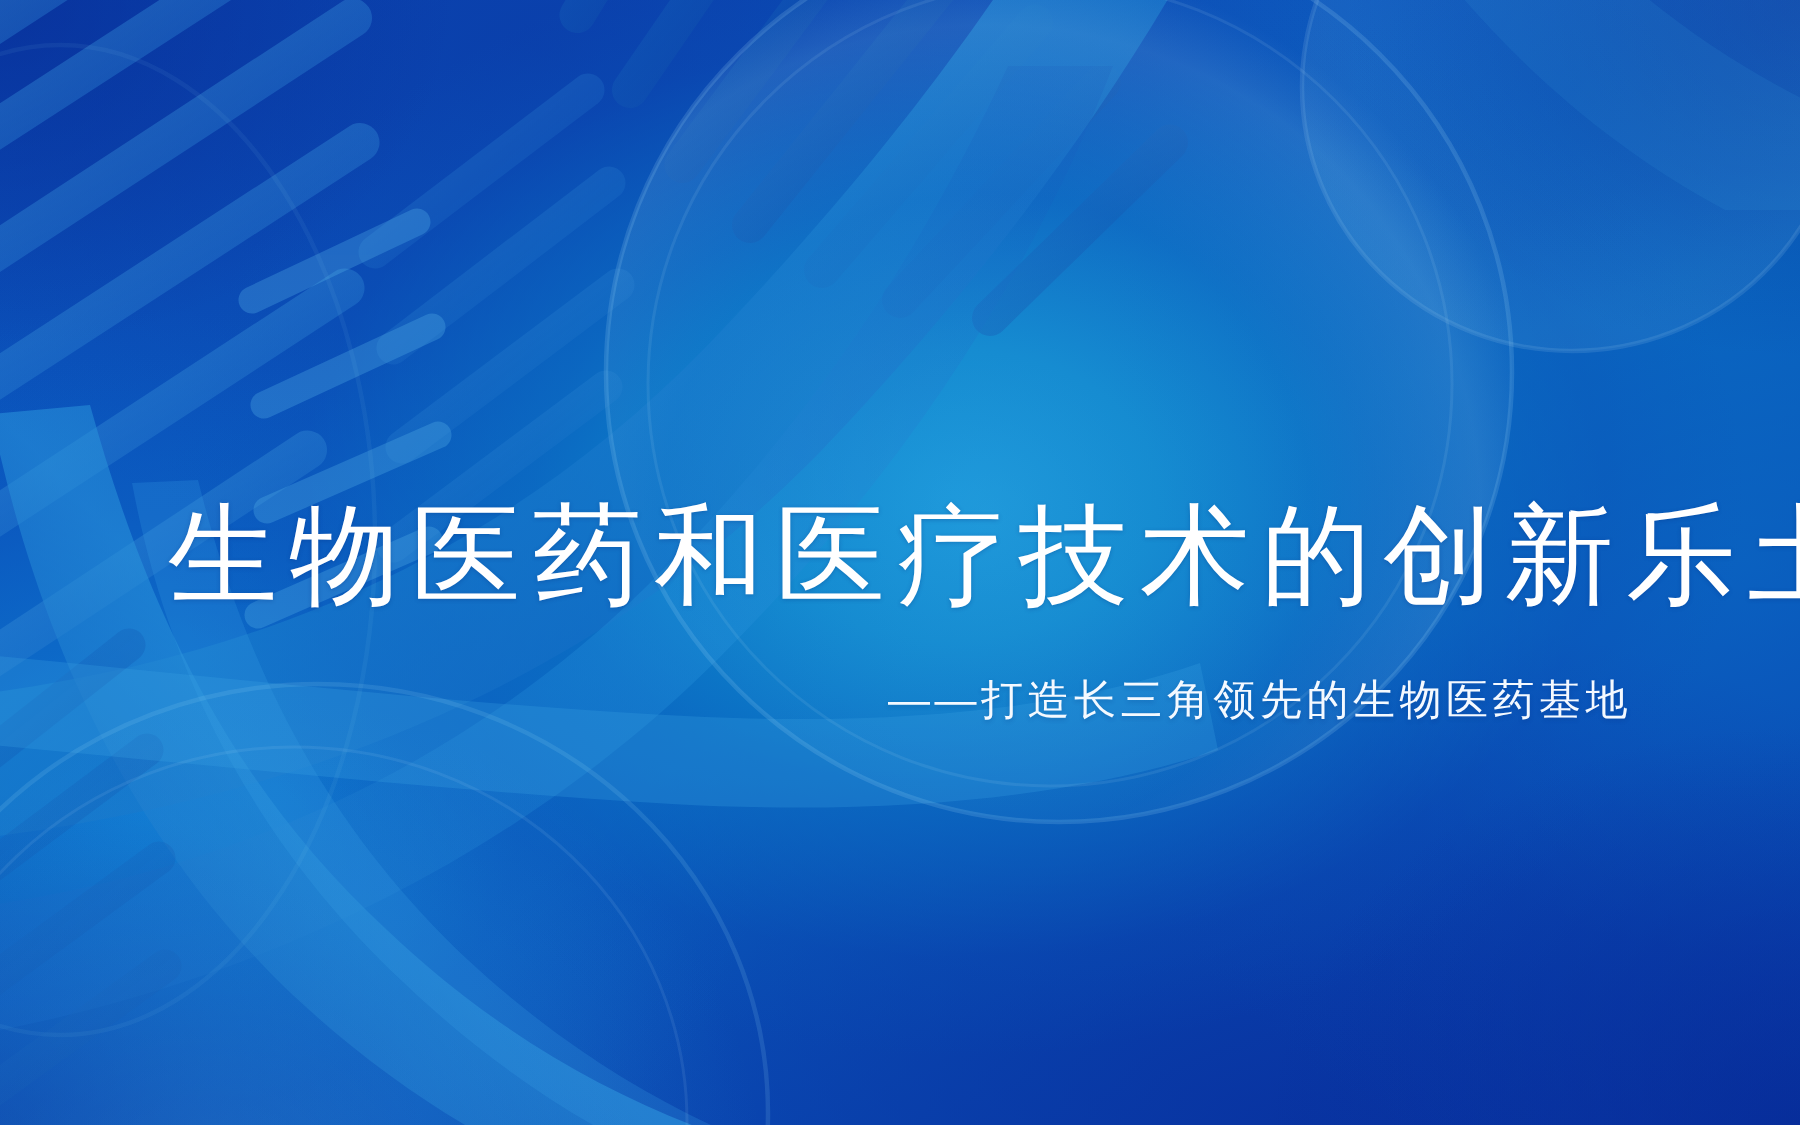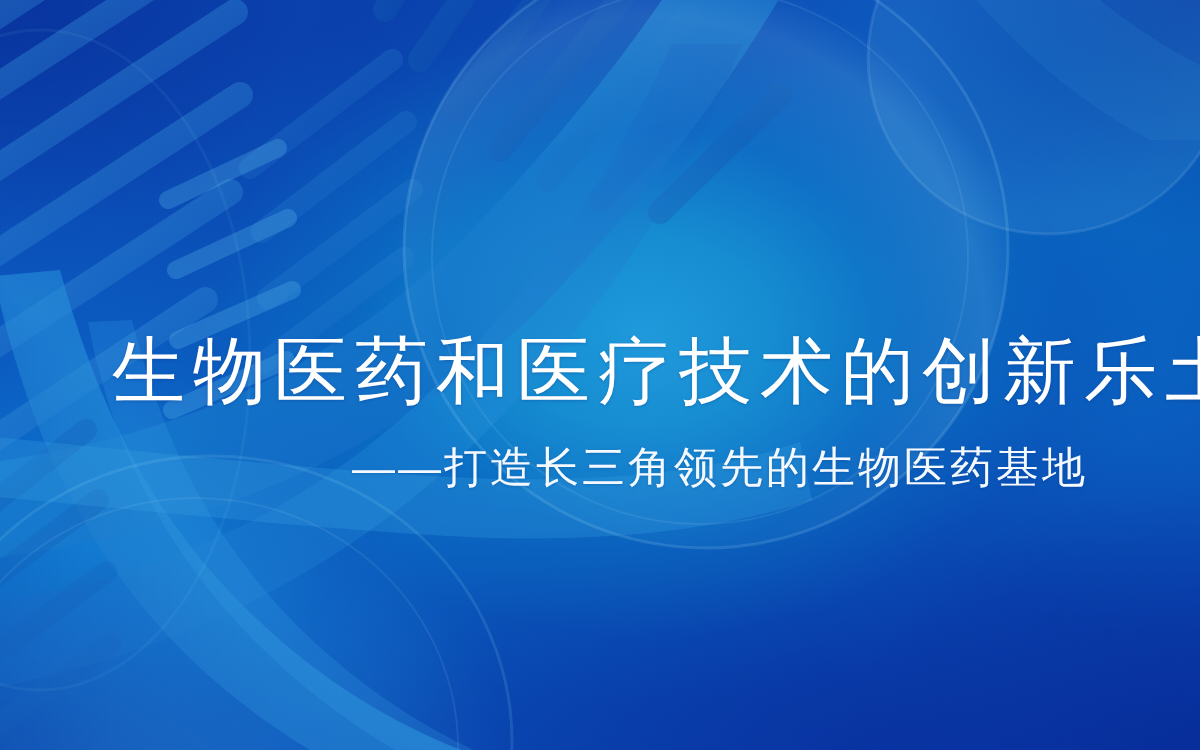--- a/index.html
+++ b/index.html
@@ -63,21 +63,21 @@
     white-space: nowrap;
     text-shadow: 0 1px 3px rgba(4,40,120,0.28);
   }
   #sub-title {
     position: absolute;
     left: 120px;
     top: 438px;
     width: 968px;
     text-align: right;
     color: #f4f9ff;
-    font-size: 43px;
+    font-size: 28px;
     line-height: 58px;
     font-weight: 300;
     letter-spacing: 3px;
     white-space: nowrap;
     text-shadow: 0 1px 3px rgba(4,40,120,0.22);
   }
 </style>
 </head>
 <body>
 

